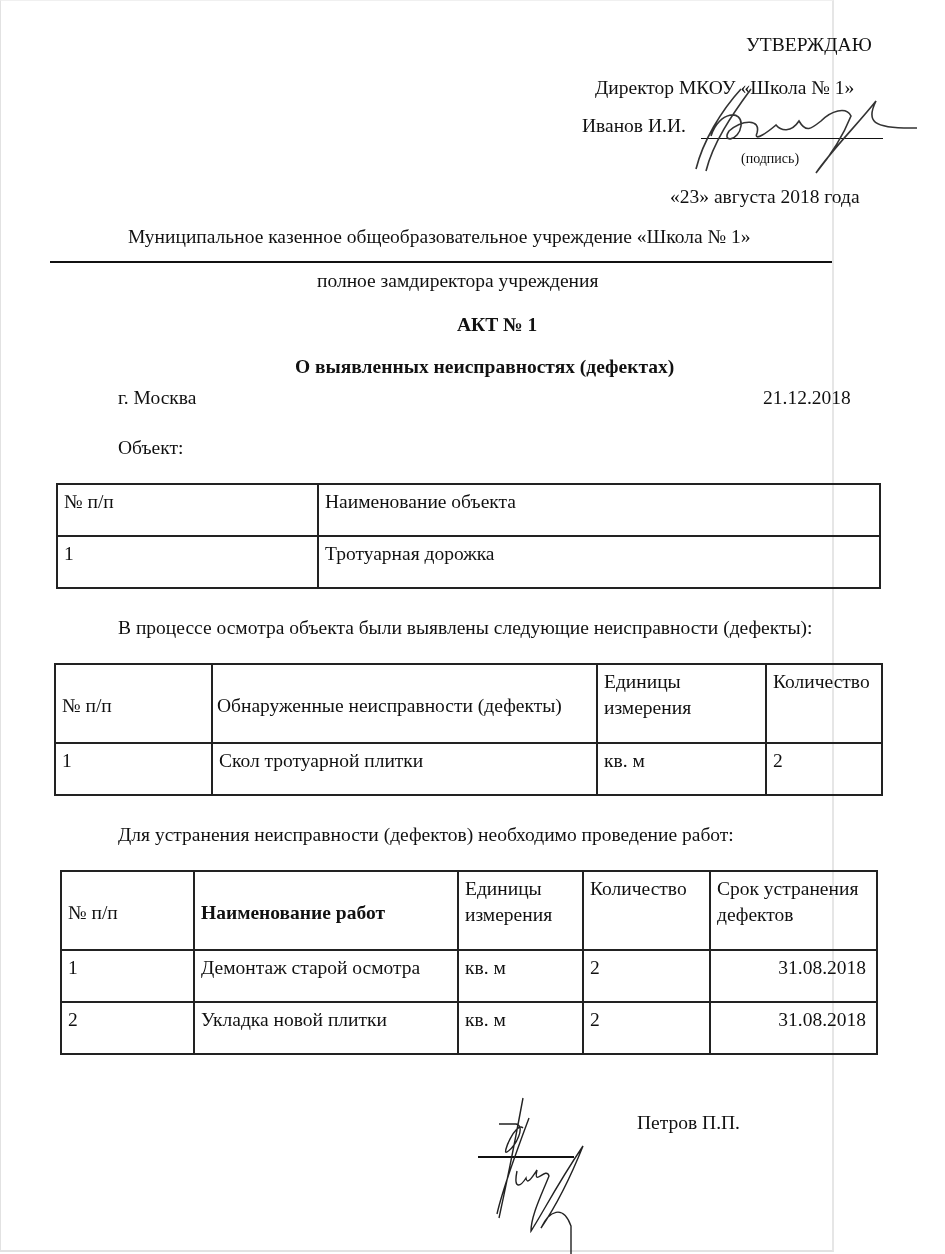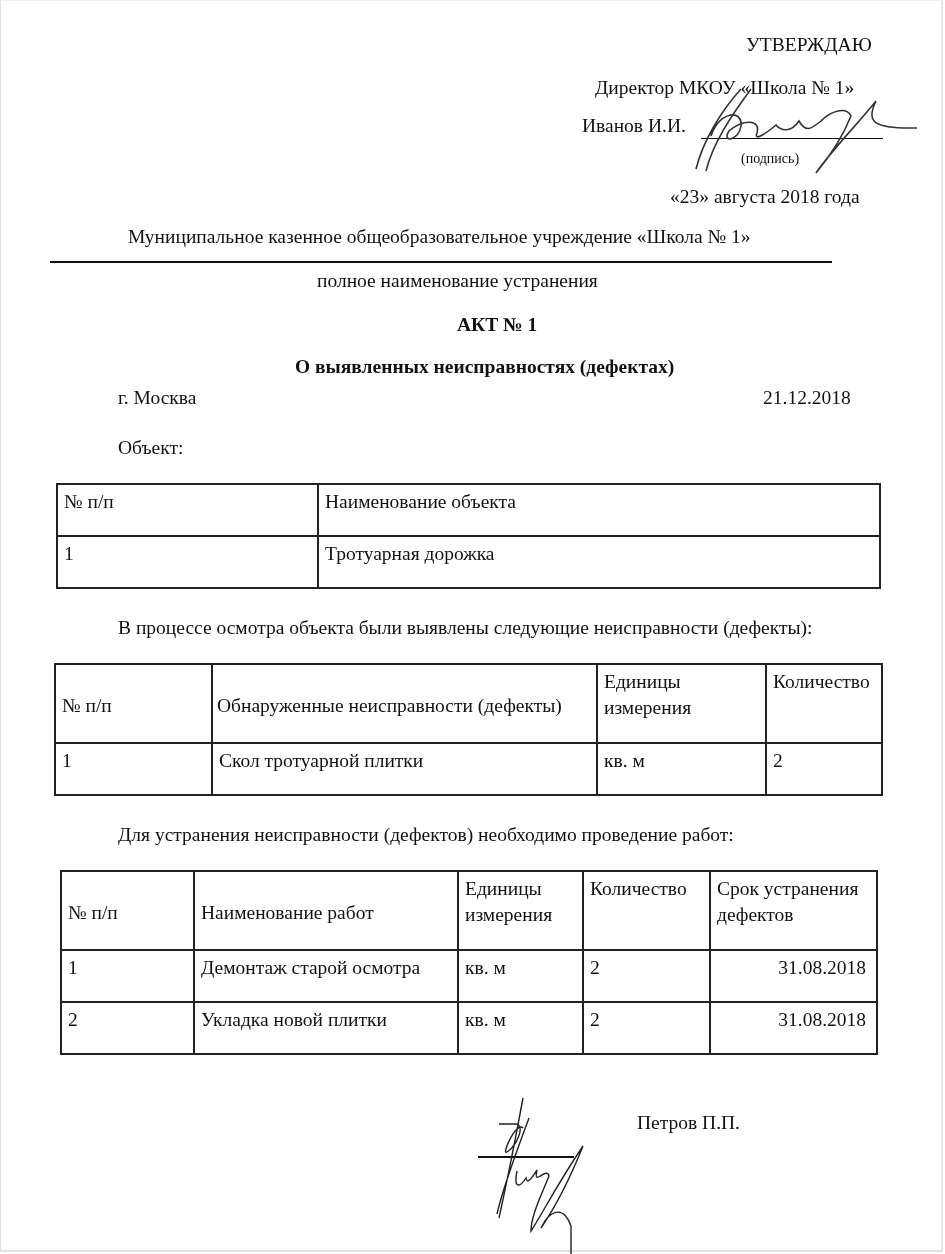--- a/index.html
+++ b/index.html
@@ -1,21 +1,21 @@
 <!DOCTYPE html>
 <html><head>
   <meta charset="utf-8">
   <style>
     html, body { margin: 0; padding: 0; }
     body {
       width: 945px; height: 1254px; background: #ffffff; position: relative; overflow: hidden;
       font-family: "Liberation Serif", serif; color: #111;
     }
     .page {
-      position: absolute; left: 0; top: 0; width: 943px; height: 1252px;
+      position: absolute; left: 0; top: 0; width: 834px; height: 1252px;
       border-left: 1px solid #e2e2e2; border-bottom: 2px solid #e2e2e2; border-right: 2px solid #e6e6e6; border-top: 1px solid #f0f0f0;
       box-sizing: border-box;
     }
     .abs { position: absolute; white-space: nowrap; font-size: 19.5px; }
     .bold { font-weight: bold; }
     .small { font-size: 14px; }
     table.doc { position: absolute; border-collapse: collapse; font-size: 19.5px; }
     table.doc td { border: 2px solid #222; vertical-align: top; padding: 4px 4px 0 6px; line-height: 26px; }
     .num-right { text-align: right !important; padding-right: 10px !important; }
     .rule { position: absolute; background: #111; }
@@ -31,21 +31,21 @@
   <div class="abs" style="left:581px; top:114px;">Иванов И.И.</div>
   <div class="rule" style="left:700px; top:137px; width:182px; height:1px;"></div>
   <div class="abs small" style="left:740px; top:150px;">(подпись)</div>
   <svg class="sig" style="left:680px; top:80px;" width="240" height="100">
     <path d="M60 8 C40 30, 22 60, 15 88 M70 8 C50 35, 32 62, 25 90 M30 55 C38 30, 62 28, 60 45 C58 60, 40 62, 48 50 C62 38, 80 38, 76 52 C72 62, 88 50, 95 44 C100 50, 110 52, 118 40 C125 52, 130 48, 140 40 C150 30, 165 25, 170 35 C160 60, 145 80, 135 92 C150 70, 175 45, 195 20 C185 40, 190 48, 236 47" fill="none" stroke="#333" stroke-width="1.6"></path>
   </svg>
   <div class="abs" style="left:669px; top:185px;">«23» августа 2018 года</div>
 
   <div class="abs" style="left:127px; top:225px;">Муниципальное казенное общеобразовательное учреждение «Школа № 1»</div>
   <div class="rule" style="left:49px; top:260px; width:782px; height:2px;"></div>
-  <div class="abs" style="left:316px; top:269px;">полное наименование устранения</div>
+  <div class="abs" style="left:316px; top:269px;">полное замдиректора учреждения</div>
 
   <div class="abs bold" style="left:456px; top:313px;">АКТ № 1</div>
   <div class="abs bold" style="left:294px; top:338px;margin-top:17px;">О выявленных неисправностях (дефектах)</div>
   <div class="abs" style="left:117px; top:386px;">г. Москва</div>
   <div class="abs" style="left:762px; top:386px;">21.12.2018</div>
   <div class="abs" style="left:117px; top:436px;">Объект:</div>
 
   <table class="doc" style="left:55px; top:482px; width:825px;">
     <tbody>
         <tr style="height:52px;">
@@ -77,21 +77,21 @@
     </tr>
   </tbody>
     </table>
 
   <div class="abs" style="left:117px; top:823px;">Для устранения неисправности (дефектов) необходимо проведение работ:</div>
 
   <table class="doc" style="left:59px; top:869px; width:818px;">
     <tbody>
         <tr style="height:79px;">
       <td style="width:121px; vertical-align:middle;">№ п/п</td>
-      <td style="width:252px; vertical-align:middle;">Наименование работ</td>
+      <td style="width:252px; vertical-align:middle;font-weight:bold;">Наименование работ</td>
       <td style="width:113px; white-space:normal;">Единицы измерения</td>
       <td style="width:115px;">Количество</td>
       <td style="white-space:normal;">Срок устранения дефектов</td>
     </tr>
     <tr style="height:52px;">
       <td>1</td>
       <td>Демонтаж старой осмотра</td>
       <td>кв. м</td>
       <td>2</td>
       <td class="num-right">31.08.2018</td>

